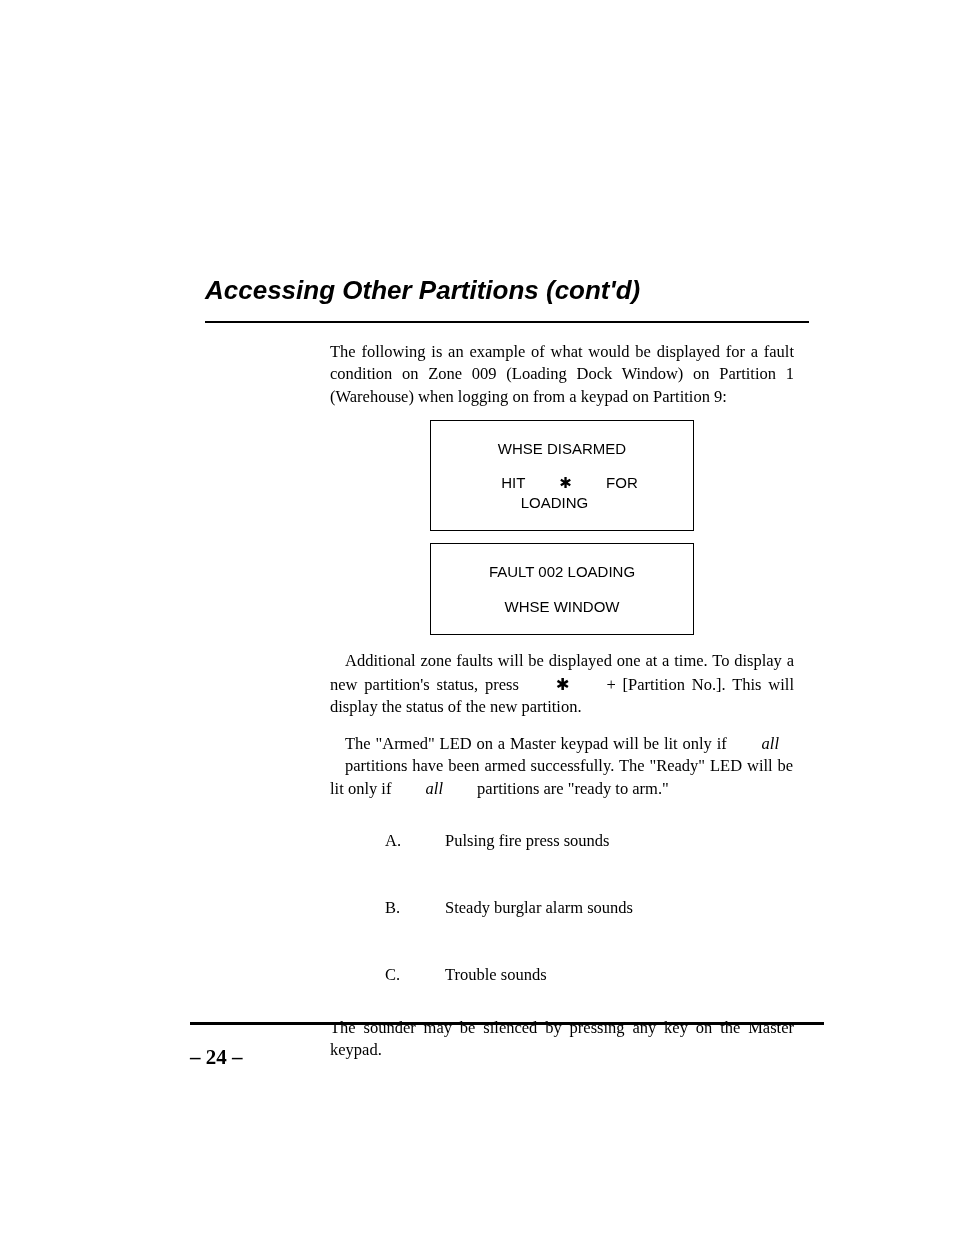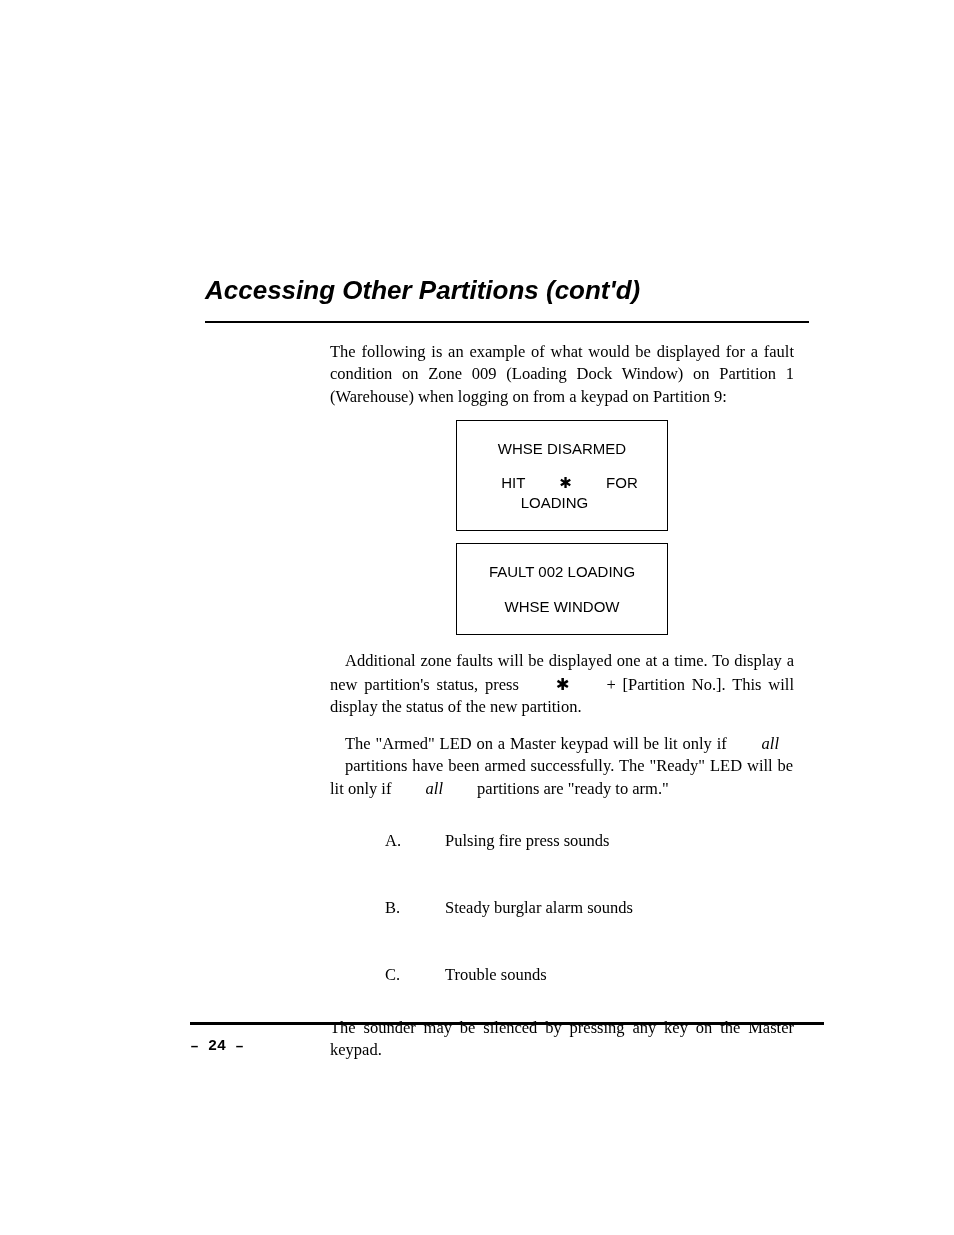--- a/index.html
+++ b/index.html
@@ -34,21 +34,21 @@
       padding-left: 110px;
       font-size: 16.5px;
       line-height: 1.35;
     }
     .para {
       text-align: justify;
       margin-bottom: 12px;
     }
     .display-box {
       border: 1.5px solid #000;
-      width: 212px;
+      width: 264px;
       margin: 6px auto 12px auto;
       text-align: center;
       font-family: Arial, Helvetica, sans-serif;
       font-size: 15px;
       padding: 3px 6px;
       line-height: 1.3;
     }
     .star {
       font-family: Arial, sans-serif;
     }
@@ -70,24 +70,24 @@
       position: absolute;
       left: 145px;
       right: 145px;
       bottom: 225px;
       border: none;
       border-top: 3px solid #000;
     }
     .page-number {
       position: absolute;
       left: 145px;
-      bottom: 195px;
-      font-family: Liberation Mono, monospace;
+      bottom: 180px;
+      font-family: Liberation Serif, serif;
       font-weight: bold;
-      font-size: 15px;
+      font-size: 21px;
     }
   </style>
 </head>
 <body>
 
 <div class="page">
 
   <h1 class="heading">Accessing Other Partitions (cont'd)</h1>
   <hr class="heading-rule">
 

